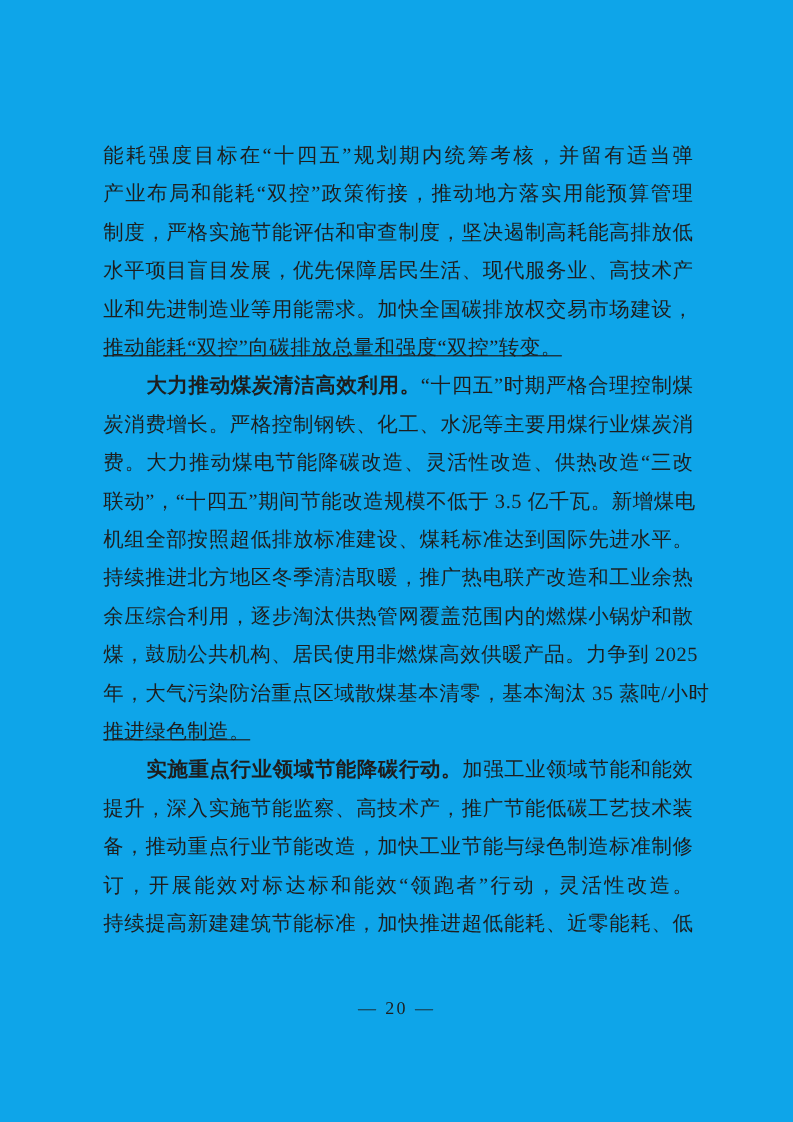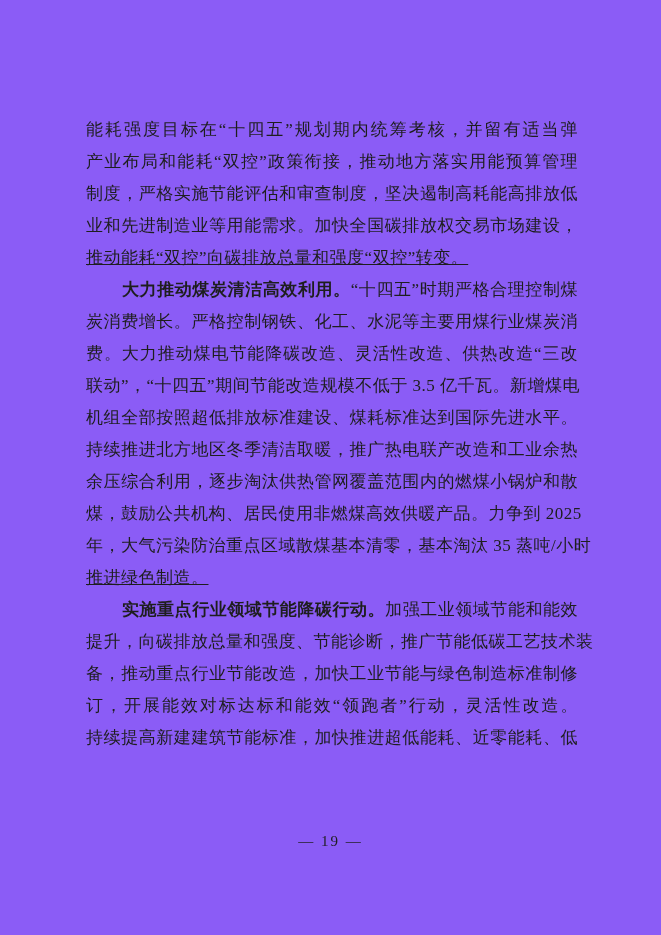--- a/index.html
+++ b/index.html
@@ -11,21 +11,21 @@
     height: 935px;
     background: #ffffff;
     position: relative;
     overflow: hidden;
     font-family: "Liberation Serif", "DejaVu Serif", serif;
     color: #1e1e1e;
   }
   .page {
     position: absolute;
     inset: 0;
-    background: #8b5cf6;
+    background: #0ea5e9;
   }
   .text-block {
     position: absolute;
     left: 86px;
     top: 114px;
     width: 492px;
   }
   .line {
     height: 32px;
     line-height: 32px;
@@ -61,32 +61,33 @@
   }
 </style>
 </head>
 <body>
 
 <div class="page">
   <div class="text-block">
       <div class="line">能耗强度目标在“十四五”规划期内统筹考核，并留有适当弹</div>
       <div class="line">产业布局和能耗“双控”政策衔接，推动地方落实用能预算管理</div>
       <div class="line">制度，严格实施节能评估和审查制度，坚决遏制高耗能高排放低</div>
+      <div class="line">水平项目盲目发展，优先保障居民生活、现代服务业、高技术产</div>
       <div class="line">业和先进制造业等用能需求。加快全国碳排放权交易市场建设，</div>
       <div class="line last">推动能耗“双控”向碳排放总量和强度“双控”转变。</div>
       <div class="line indent"><b>大力推动煤炭清洁高效利用。</b>“十四五”时期严格合理控制煤</div>
       <div class="line">炭消费增长。严格控制钢铁、化工、水泥等主要用煤行业煤炭消</div>
       <div class="line">费。大力推动煤电节能降碳改造、灵活性改造、供热改造“三改</div>
       <div class="line">联动”，“十四五”期间节能改造规模不低于 3.5 亿千瓦。新增煤电</div>
       <div class="line">机组全部按照超低排放标准建设、煤耗标准达到国际先进水平。</div>
       <div class="line">持续推进北方地区冬季清洁取暖，推广热电联产改造和工业余热</div>
       <div class="line">余压综合利用，逐步淘汰供热管网覆盖范围内的燃煤小锅炉和散</div>
       <div class="line">煤，鼓励公共机构、居民使用非燃煤高效供暖产品。力争到 2025</div>
       <div class="line">年，大气污染防治重点区域散煤基本清零，基本淘汰 35 蒸吨/小时</div>
       <div class="line last">推进绿色制造。</div>
       <div class="line indent"><b>实施重点行业领域节能降碳行动。</b>加强工业领域节能和能效</div>
-      <div class="line">提升，向碳排放总量和强度、节能诊断，推广节能低碳工艺技术装</div>
+      <div class="line">提升，深入实施节能监察、高技术产，推广节能低碳工艺技术装</div>
       <div class="line">备，推动重点行业节能改造，加快工业节能与绿色制造标准制修</div>
       <div class="line">订，开展能效对标达标和能效“领跑者”行动，灵活性改造。</div>
       <div class="line">持续提高新建建筑节能标准，加快推进超低能耗、近零能耗、低</div>
     </div>
-  <div class="footer">— 19 —</div>
+  <div class="footer">— 20 —</div>
 </div>
 
 </body></html>

